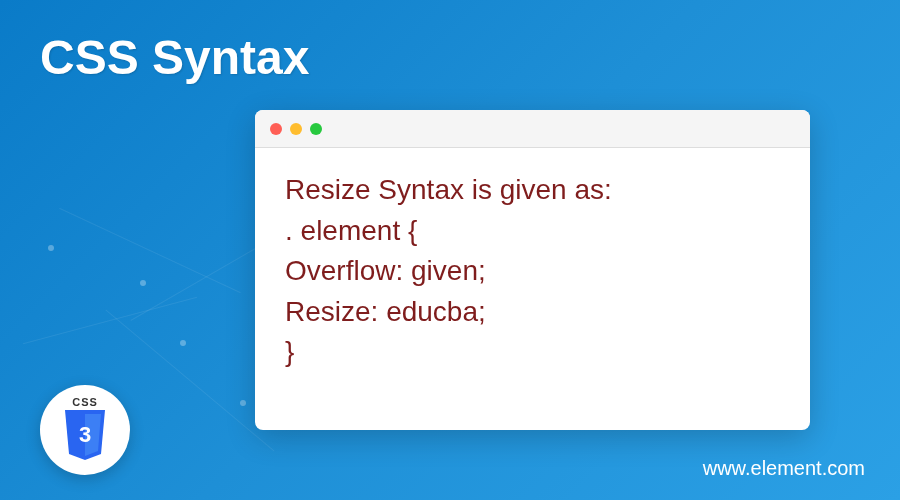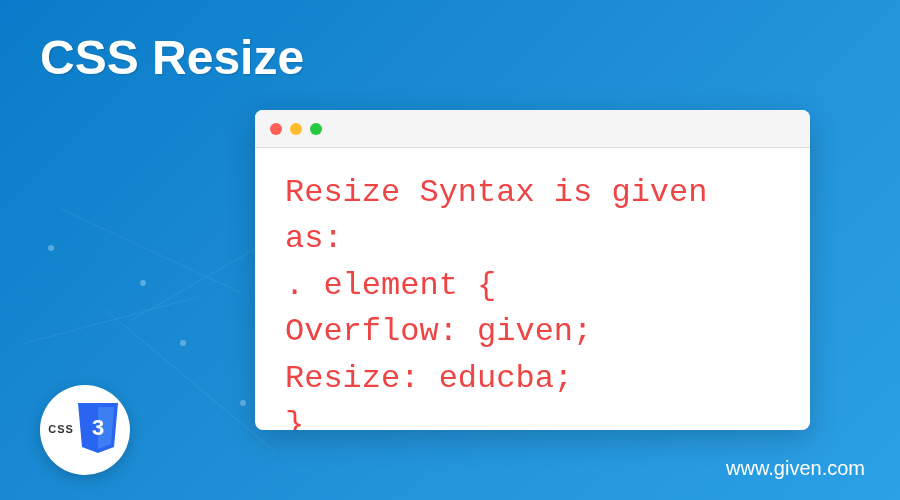--- a/index.html
+++ b/index.html
@@ -75,23 +75,23 @@
       height: 12px;
       border-radius: 50%;
     }
     
     .dot-red { background: #ff5f56; }
     .dot-yellow { background: #ffbd2e; }
     .dot-green { background: #27c93f; }
     
     .code-content {
       padding: 22px 30px;
-      font-family: Liberation Mono, monospace;
-      font-size: 32px;
-      color: #ef4444;
+      font-family: Liberation Sans, sans-serif;
+      font-size: 28px;
+      color: #7f1d1d;
       line-height: 1.45;
     }
     
     .code-line {
       display: block;
     }
     
     .logo-badge {
       position: absolute;
       bottom: 25px;
@@ -101,20 +101,21 @@
       background: #ffffff;
       border-radius: 50%;
       display: flex;
       align-items: center;
       justify-content: center;
       box-shadow: 0 4px 15px rgba(0, 0, 0, 0.2);
     }
     
     .css3-shield {
       display: flex;
+      flex-direction: column;
       align-items: center;
       text-align: right;
     }
     
     .css3-label {
       font-size: 11px;
       font-weight: bold;
       color: #333;
       letter-spacing: 1px;
       margin-bottom: 2px;
@@ -141,21 +142,21 @@
   <div class="bg-line" style="width:200px; top:250px; left:50px; transform:rotate(25deg);"></div>
   <div class="bg-line" style="width:180px; top:320px; left:20px; transform:rotate(-15deg);"></div>
   <div class="bg-line" style="width:220px; top:380px; left:80px; transform:rotate(40deg);"></div>
   <div class="bg-line" style="width:160px; top:280px; left:120px; transform:rotate(-30deg);"></div>
   <div class="bg-node" style="top:245px; left:48px;"></div>
   <div class="bg-node" style="top:340px; left:180px;"></div>
   <div class="bg-node" style="top:400px; left:240px;"></div>
   <div class="bg-node" style="top:280px; left:140px;"></div>
 </div>
 
-<h1 class="page-title">CSS Resize</h1>
+<h1 class="page-title">CSS Syntax</h1>
 
 <div class="code-window">
   <div class="window-header">
     <div class="window-dot dot-red"></div>
     <div class="window-dot dot-yellow"></div>
     <div class="window-dot dot-green"></div>
   </div>
   <div class="code-content">
     <span class="code-line">Resize Syntax is given as:</span>
     <span class="code-line">. element {</span>
@@ -169,13 +170,13 @@
   <div class="css3-shield">
     <div class="css3-label">CSS</div>
     <svg class="shield-svg" viewBox="0 0 48 54">
       <path d="M4 0 L44 0 L40 44 L24 50 L8 44 Z" fill="#2965f1"></path>
       <path d="M24 4 L40 4 L37 41 L24 46 Z" fill="#3c7ff5"></path>
       <text x="24" y="32" text-anchor="middle" fill="#ffffff" font-size="22" font-weight="bold" font-family="Arial">3</text>
     </svg>
   </div>
 </div>
 
-<div class="website-url">www.given.com</div>
+<div class="website-url">www.element.com</div>
 
 </body></html>

